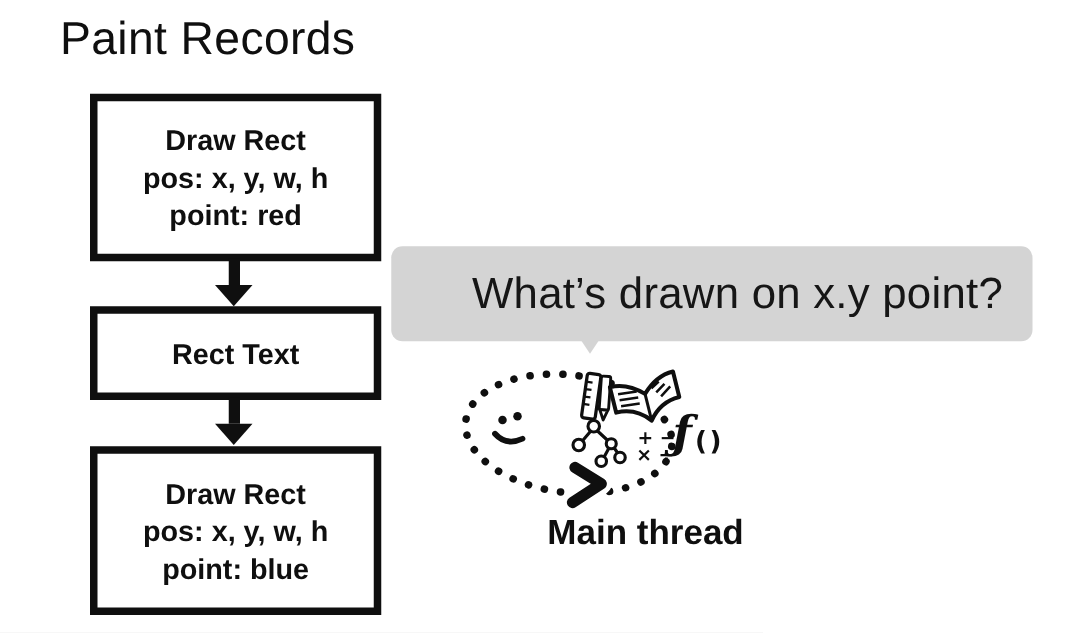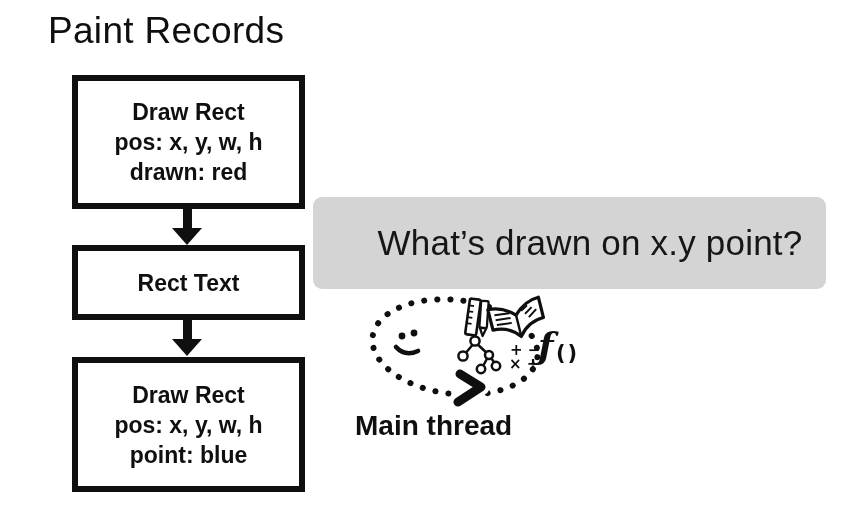--- a/index.html
+++ b/index.html
@@ -43,54 +43,54 @@
   .stem-2{top:318px;height:21px;}
   .arrow-head{
     position:absolute;left:172px;width:0;height:0;
     border-left:15px solid transparent;
     border-right:15px solid transparent;
     border-top:17px solid var(--ink);
   }
   .head-1{top:228px;}
   .head-2{top:339px;}
   .speech-bubble{
-    position:absolute;left:313px;top:197px;width:513px;height:92px;
+    position:absolute;left:313px;top:197px;width:513px;height:76px;
     background:var(--bubble-bg);border-radius:9px;
     display:flex;align-items:center;justify-content:center;padding-left:41px;
   }
   .speech-bubble .bubble-text{
     font-size:35px;font-weight:400;color:#161616;
     letter-spacing:0.2px;white-space:nowrap;
   }
   .bubble-tail{
     position:absolute;left:462px;top:268px;width:0;height:0;
     border-left:10px solid transparent;
     border-right:10px solid transparent;
     border-top:15px solid var(--bubble-bg);
   }
   .doodle-svg{
     position:absolute;left:360px;top:283px;width:230px;height:125px;
   }
   .main-thread-label{
     position:absolute;left:355px;top:410px;width:240px;
-    text-align:left;font-size:28px;font-weight:700;color:var(--ink);
+    text-align:right;font-size:28px;font-weight:700;color:var(--ink);
     white-space:nowrap;
   }
 </style>
 </head>
 <body>
 
 <div class="stage">
 
   <div class="slide-title">Paint Records</div>
 
   <div class="flow-box box-1">
     <div class="line">Draw Rect</div>
     <div class="line">pos: x, y, w, h</div>
-    <div class="line">drawn: red</div>
+    <div class="line">point: red</div>
   </div>
 
   <div class="arrow-stem stem-1"></div>
   <div class="arrow-head head-1"></div>
 
   <div class="flow-box box-2">
     <div class="line">Rect Text</div>
   </div>
 
   <div class="arrow-stem stem-2"></div>

